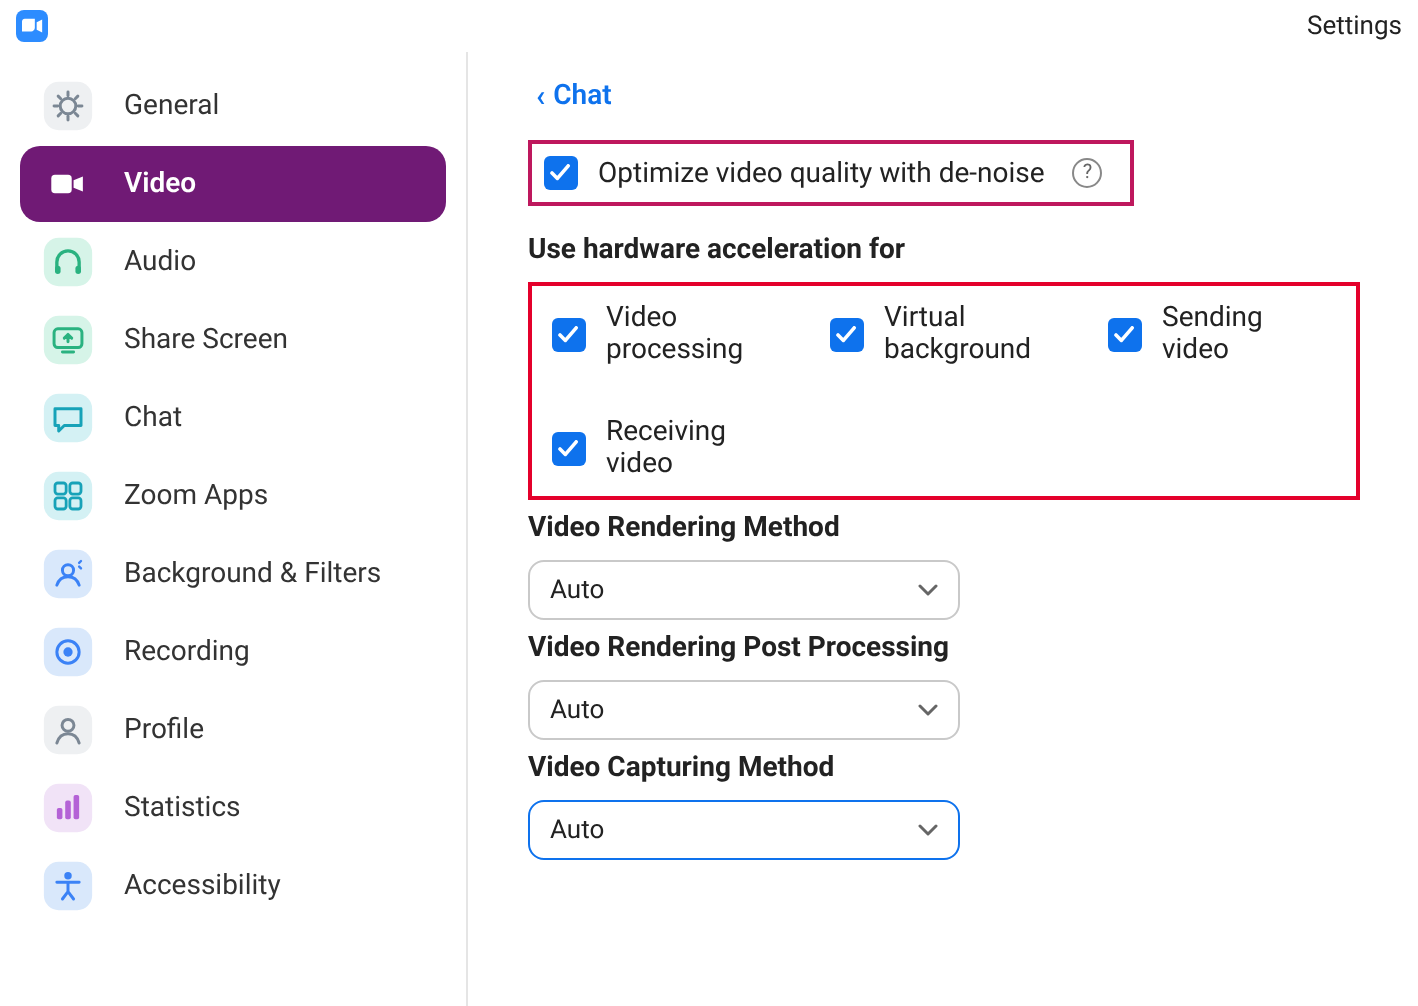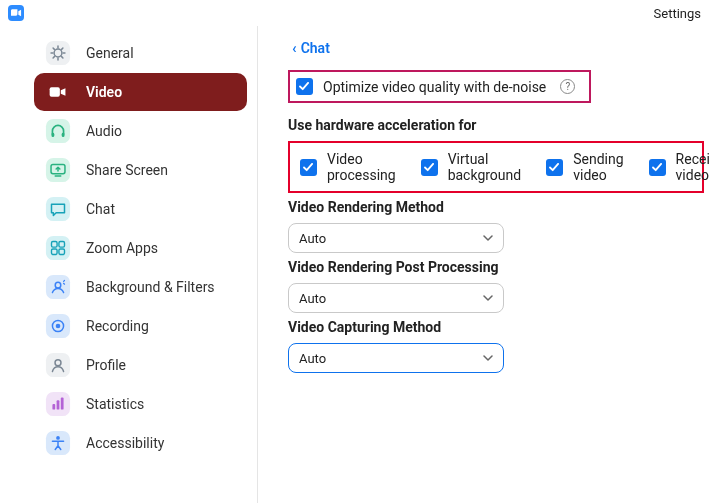--- a/index.html
+++ b/index.html
@@ -38,36 +38,35 @@
   .content {
     flex: 1;
     display: flex;
     min-height: 0;
   }
   .sidebar {
     width: 234px;
     border-right: 1px solid #e5e5e5;
     padding: 8px 10px 8px 10px;
     overflow-y: auto;
-    margin-left: 24px;
   }
   .sidebar-item {
     display: flex;
     align-items: center;
     gap: 14px;
     height: 38px;
     padding: 0 10px;
     border-radius: 10px;
     cursor: pointer;
     color: #333;
     font-size: 14px;
     margin-bottom: 1px;
   }
   .sidebar-item.active {
-    background: #7f1d1d;
+    background: #701a75;
     color: #fff;
     font-weight: 600;
   }
   .sidebar-item .icon {
     width: 28px;
     height: 28px;
     border-radius: 8px;
     display: flex;
     align-items: center;
     justify-content: center;
@@ -132,21 +131,21 @@
     font-weight: 700;
     font-size: 14px;
     margin-bottom: 8px;
     margin-top: 6px;
   }
   .hw-box {
     border: 2px solid #E4002B;
     padding: 8px 10px;
     width: 416px;
     display: grid;
-    grid-template-columns: 1fr 1fr 1fr 1fr;
+    grid-template-columns: 1fr 1fr 1fr;
     row-gap: 10px;
     column-gap: 10px;
     gap: 25px;
   }
   .dropdown {
     width: 216px;
     height: 30px;
     border: 1px solid #c9c9c9;
     border-radius: 8px;
     display: flex;

